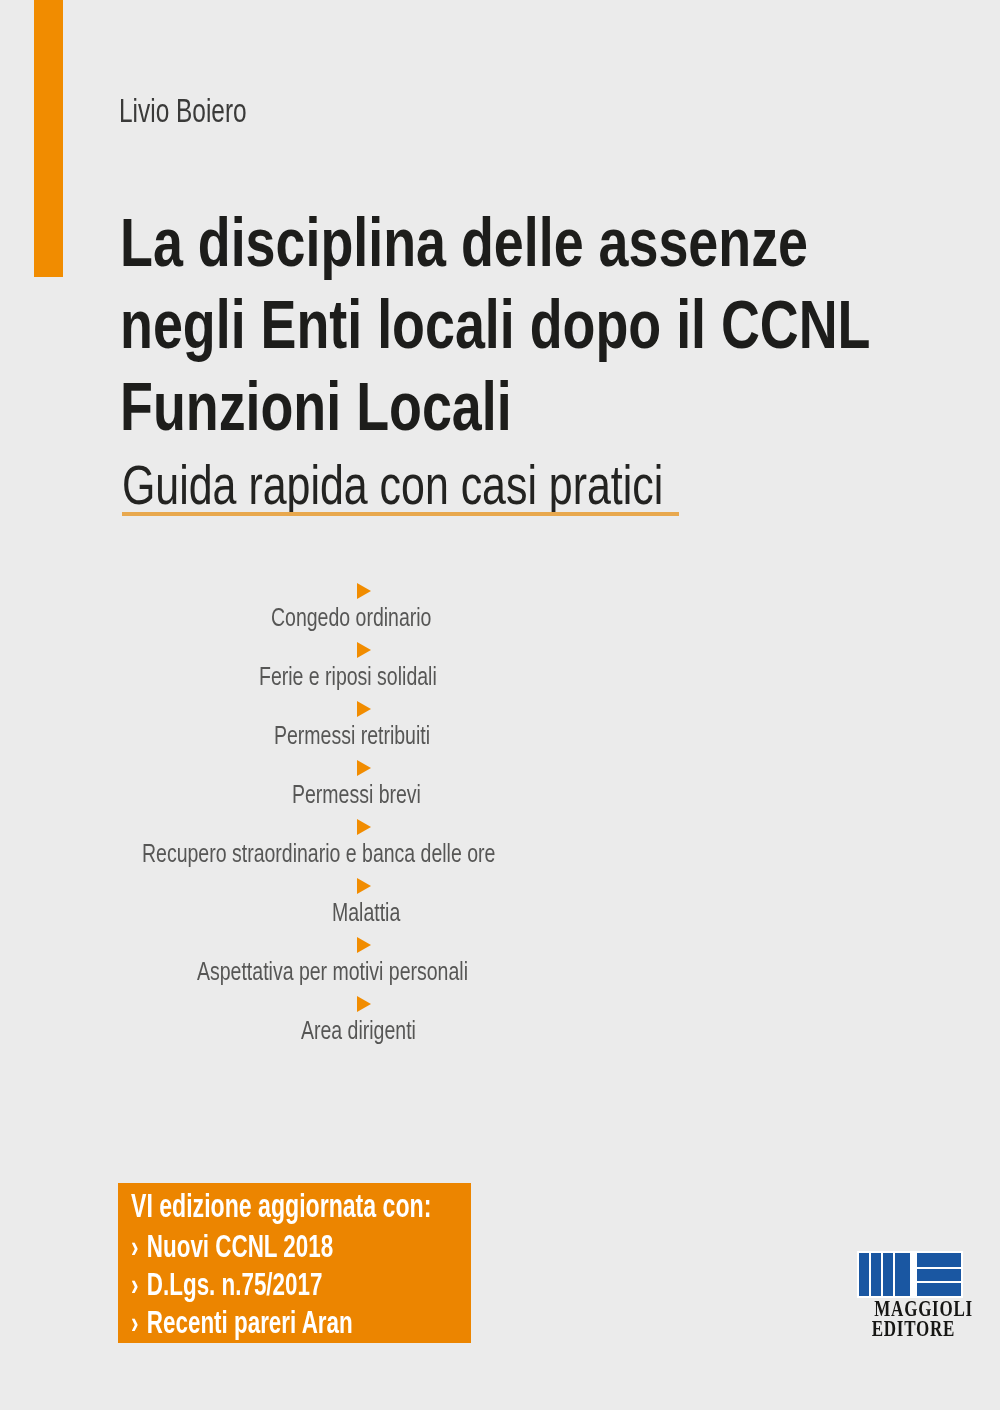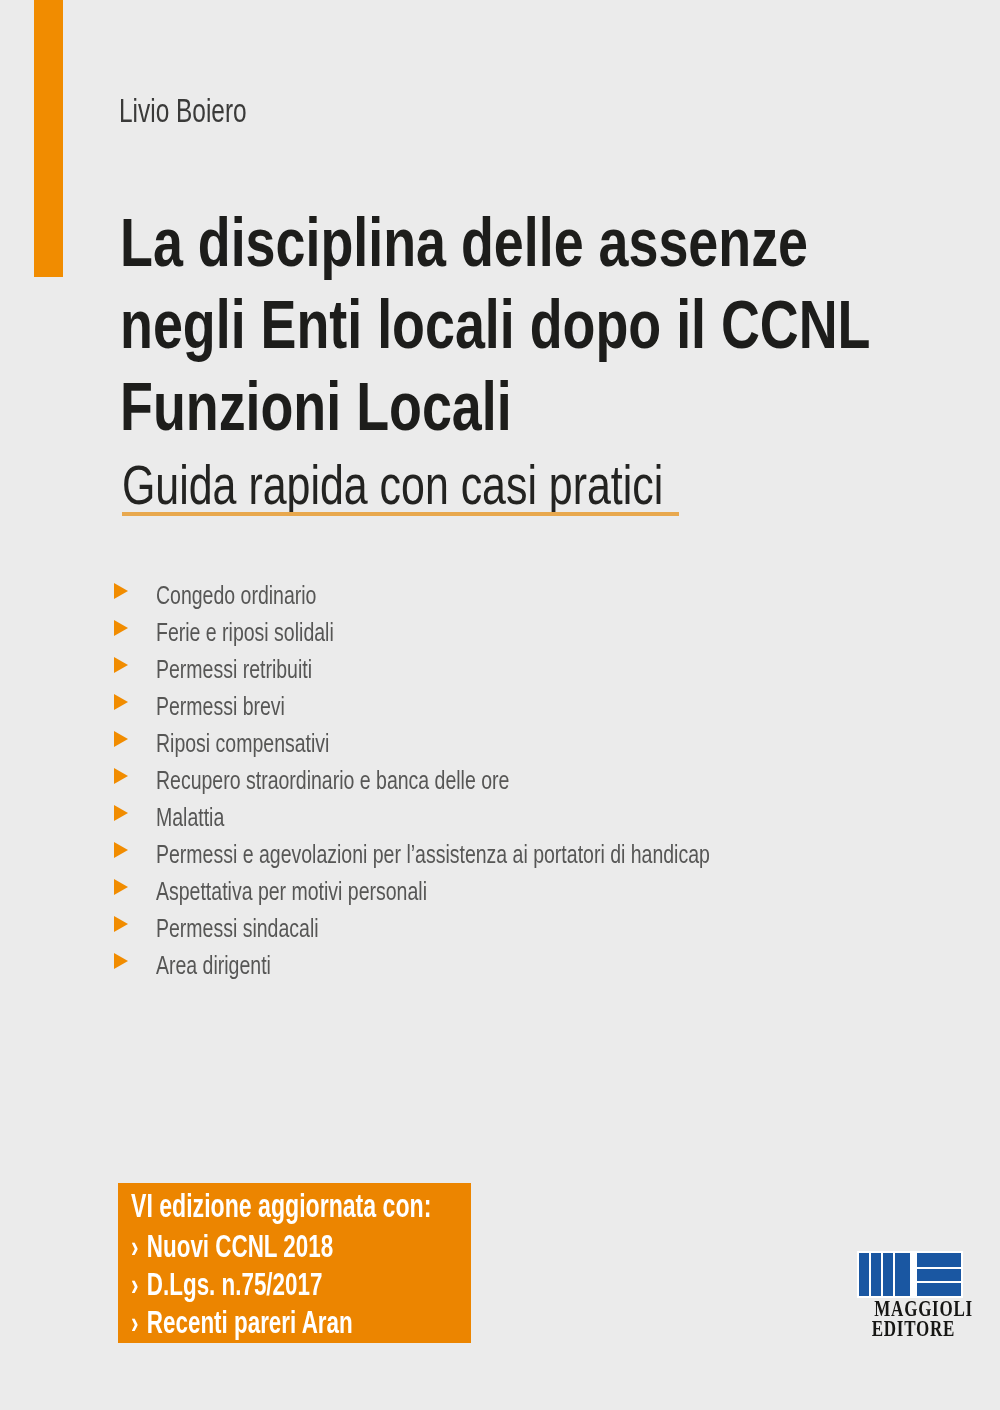--- a/index.html
+++ b/index.html
@@ -38,21 +38,21 @@
     color: #232321; white-space: nowrap;
     transform: scaleX(0.78); transform-origin: left top;
   }
   .subtitle-underline {
     position: absolute; left: 88px; top: 512px;
     width: 557px; height: 4px;
     background: var(--underline, #e8a84e);
   }
 
   .topics { position: absolute; left: 80px; top: 577px; }
-  .topic-row { display: flex; align-items: flex-start; }
+  .topic-row { display: flex; align-items: center; flex-direction: column; }
   .tri {
     flex: 0 0 auto;
     margin-top: 6px;
     width: 0; height: 0;
     border-left: 14px solid var(--accent, #f18c00);
     border-top: 8px solid transparent;
     border-bottom: 8px solid transparent;
   }
   .topic-text {
     flex: 0 0 auto;
@@ -139,52 +139,40 @@
       <div class="topic-row">
         <span class="tri"></span>
         <span class="topic-text">Permessi retribuiti</span>
       </div>
 
       <div class="topic-row">
         <span class="tri"></span>
         <span class="topic-text">Permessi brevi</span>
       </div>
 
-      <div class="topic-row">
-        <span class="tri"></span>
-        <span class="topic-text">Riposi compensativi</span>
-      </div>
 
       <div class="topic-row">
         <span class="tri"></span>
         <span class="topic-text">Recupero straordinario e banca delle ore</span>
       </div>
 
       <div class="topic-row">
         <span class="tri"></span>
         <span class="topic-text">Malattia</span>
       </div>
 
 
 
-      <div class="topic-row">
-        <span class="tri"></span>
-        <span class="topic-text">Permessi e agevolazioni per l’assistenza ai portatori di handicap</span>
-      </div>
 
       <div class="topic-row">
         <span class="tri"></span>
         <span class="topic-text">Aspettativa per motivi personali</span>
       </div>
 
 
-      <div class="topic-row">
-        <span class="tri"></span>
-        <span class="topic-text">Permessi sindacali</span>
-      </div>
 
       <div class="topic-row">
         <span class="tri"></span>
         <span class="topic-text">Area dirigenti</span>
       </div>
 
   </div>
 
   <div class="edition-box">
     <div class="edition-heading">VI edizione aggiornata con:</div>

